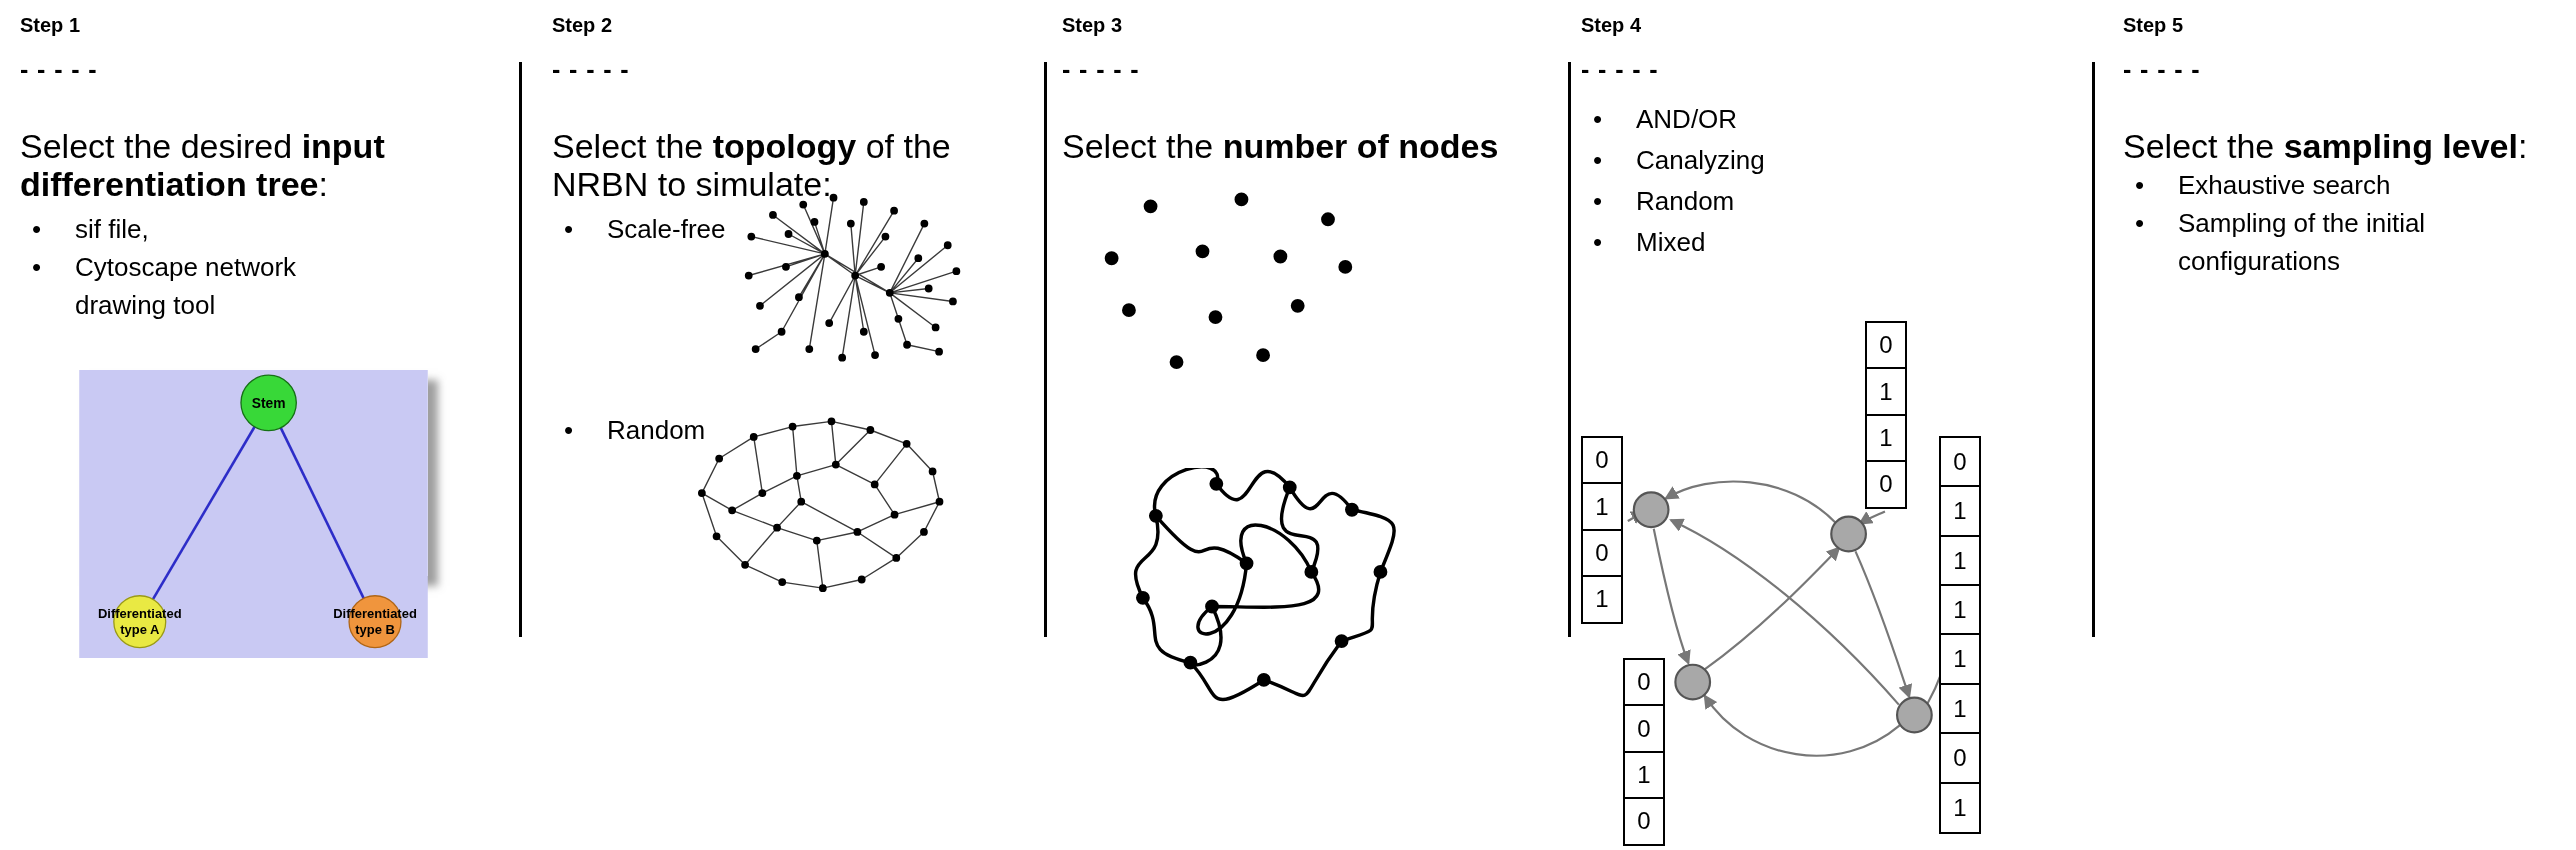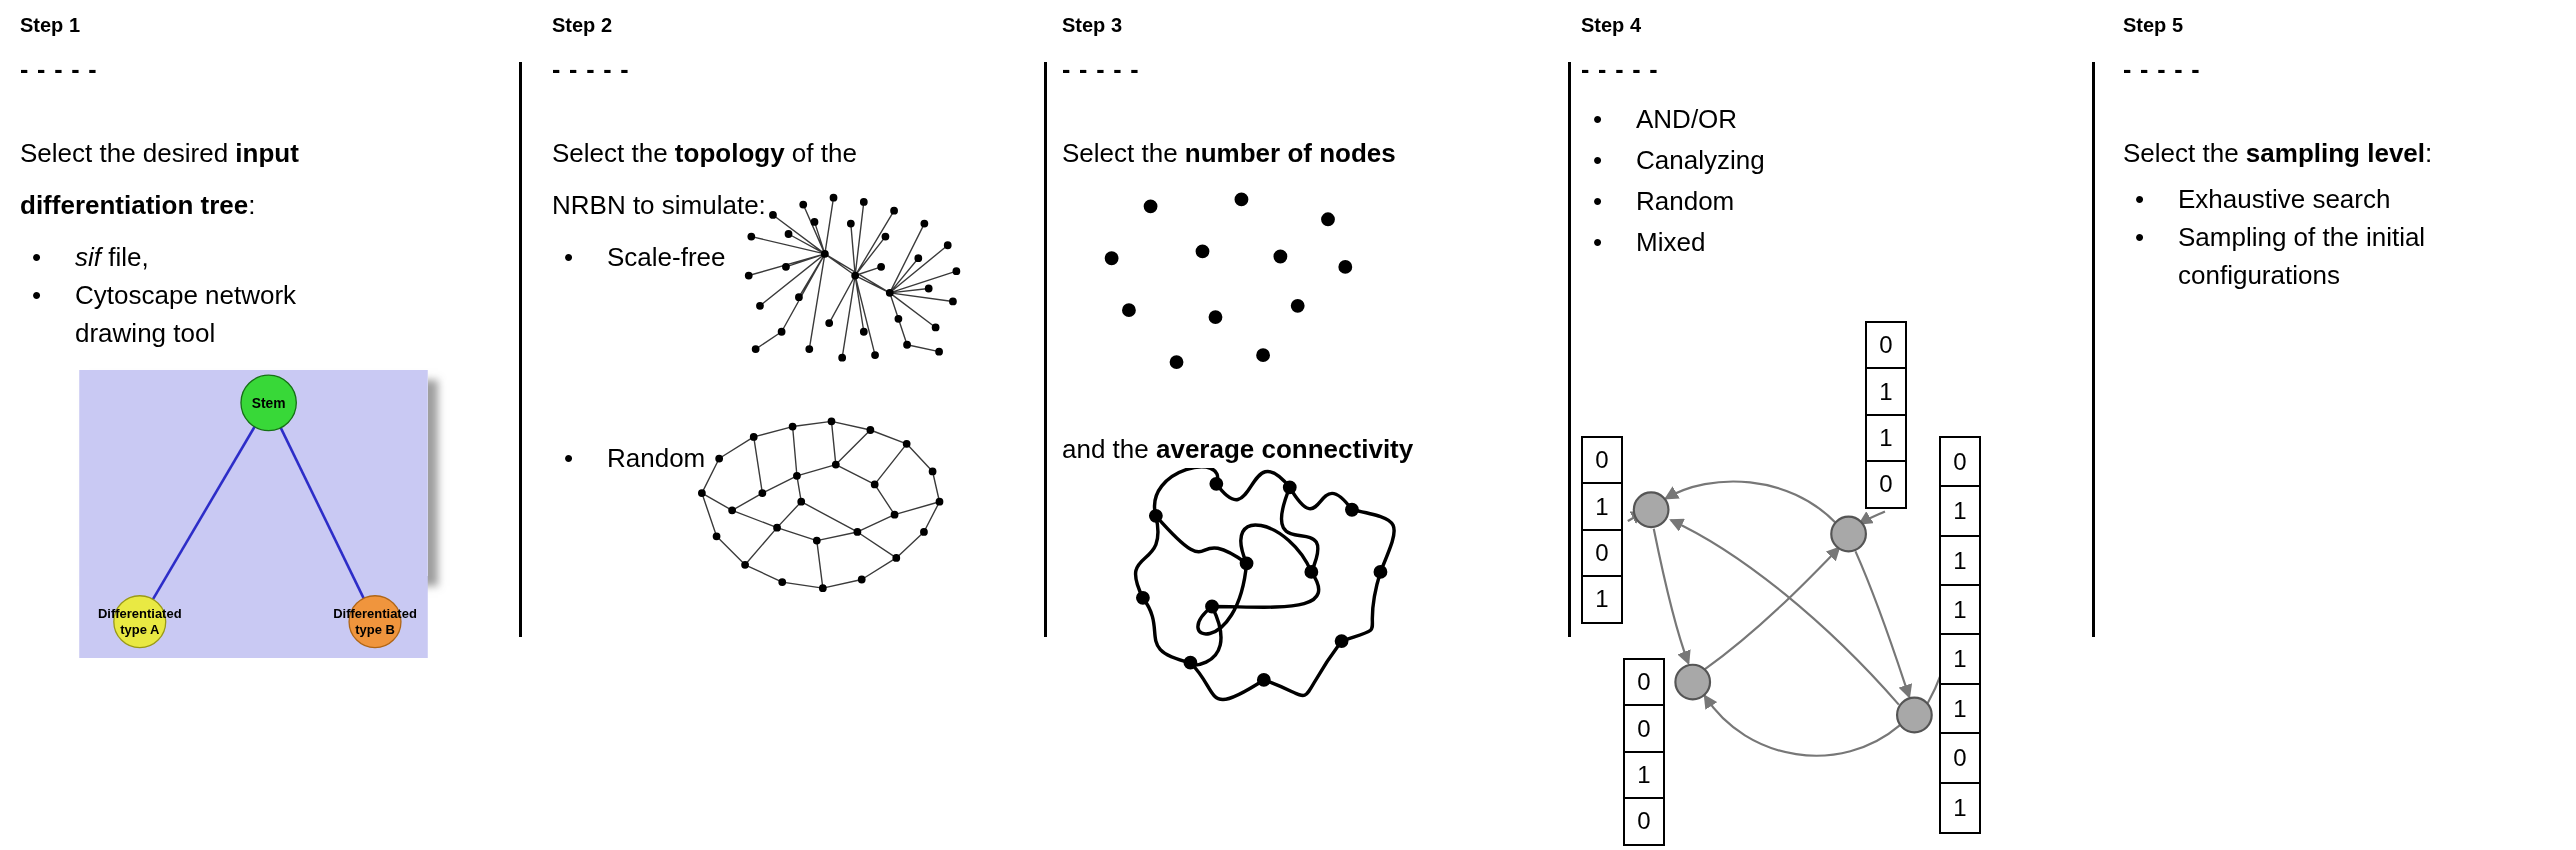--- a/index.html
+++ b/index.html
@@ -12,27 +12,27 @@
   #col1{left:20px;width:485px}
   #col2{left:552px;width:480px}
   #col3{left:1062px;width:495px}
   #col4{left:1581px;width:498px}
   #col5{left:2123px;width:446px}
   .divider{position:absolute;top:62px;height:575px;width:2.6px;background:#000}
   #div1{left:519px}#div2{left:1044px}#div3{left:1568px}#div4{left:2092px}
 
   .step-title{font-size:20px;font-weight:bold;margin:0;line-height:33px}
   .dashes{font-size:25px;font-weight:bold;margin-top:14px;line-height:26px;letter-spacing:0.9px}
-  .para{font-size:26px;line-height:52px;white-space:pre-line;margin:45px 0 0 0}
+  .para{font-size:34px;line-height:38px;white-space:pre-line;margin:45px 0 0 0}
   .bullets{margin-top:7px}
   .bullet{display:flex;font-size:26px;line-height:38px}
   .bullet .dot{flex:0 0 43px;padding-left:12px}
   .bullet .btext{white-space:pre-line}
   .b{font-weight:bold}
-  .i{font-style:italic}
+  .i{}
 
   
   .tree-figure{
     position:absolute;left:59px;top:361px;width:349px;height:206px;
     box-shadow:9.5px 9.5px 7.8px rgba(80,80,80,0.55);
   }
   .tree-label{font-family:"Liberation Sans",sans-serif;font-weight:bold;text-anchor:middle;fill:#000}
   .tl-stem{font-size:16px}
   .tl-small{font-size:15px}
 
@@ -141,21 +141,20 @@
 
 <div class="col" id="col3">
   <h2 class="step-title">Step 3</h2>
   <div class="dashes">- - - - -</div>
   <p class="para"><span>Select the </span><span class="b">number of nodes</span></p>
 
   <svg id="dots-graphic" width="296" height="206" viewBox="0 0 342 238">
     <path class="bigdots" d="M85,20h0 M190,12h0 M290,35h0 M40,80h0 M145,72h0 M235,78h0 M310,90h0 M60,140h0 M160,148h0 M255,135h0 M115,200h0 M215,192h0"></path>
   </svg>
 
-  <p class="para" id="line2-step3"><span>and the </span><span class="b">average connectivity</span></p>
 
   <svg id="tangle-graphic" width="279" height="239" viewBox="0 0 323 276">
     <path class="tangleedge" d="M45,55 C30,0 130,-20 115,18 M115,18 C160,80 150,-40 200,22 M200,22 C240,90 230,-10 272,48 M272,48 C330,60 330,60 305,120 M305,120 C280,200 320,180 260,200 M260,200 C200,280 240,270 170,245 M170,245 C100,290 120,260 85,225 M85,225 C20,210 60,190 30,150 M30,150 C0,90 60,120 45,55 M150,110 C120,40 200,60 225,120 M225,120 C260,170 180,160 110,160 M110,160 C60,200 140,220 150,110 M45,55 C120,140 80,60 150,110 M200,22 C160,120 260,40 225,120 M110,160 C150,240 60,230 85,225"></path>
     <path class="bigdots" d="M45,55h0 M115,18h0 M200,22h0 M272,48h0 M305,120h0 M260,200h0 M170,245h0 M85,225h0 M30,150h0 M150,110h0 M225,120h0 M110,160h0"></path>
   </svg>
 </div>
 
 <div class="col" id="col4">
   <h2 class="step-title">Step 4</h2>
   <div class="dashes">- - - - -</div>

